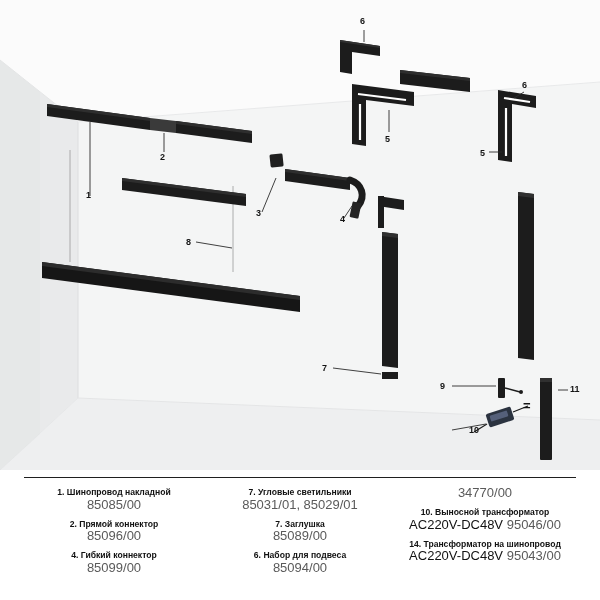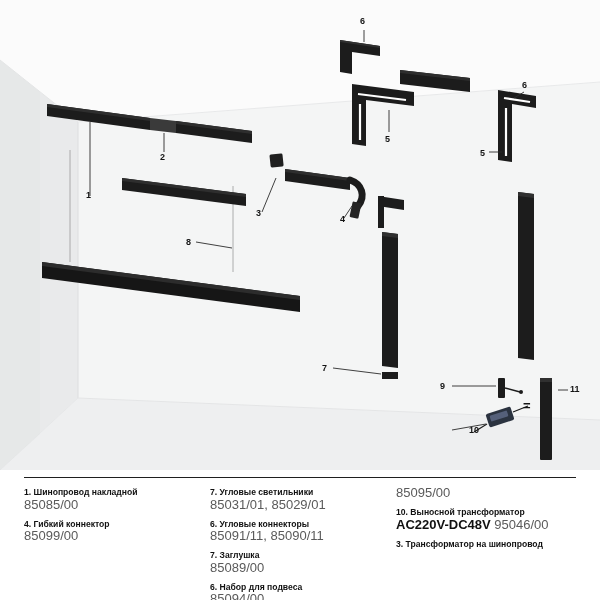--- a/index.html
+++ b/index.html
@@ -85,35 +85,36 @@
   }
   .legend-col {
     width: 186px;
     padding-right: 6px;
     box-sizing: border-box;
   }
   .legend-col:nth-child(2) { width: 186px; }
   .legend-col:nth-child(3) { width: 184px; }
   .legend-item {
     margin-bottom: 9px;
+    text-align: center;
   }
   .legend-name {
     font-size: 8.6px;
     font-weight: bold;
     color: #111111;
     line-height: 11.5px;
   }
   .legend-code {
     font-size: 13px;
     color: #5a5a5a;
     line-height: 11px;
   }
   .legend-code b {
     color: #111111;
-    font-weight: bold;
+    font-weight: normal;
   }
 </style>
 </head>
 <body>
 
 <div class="page">
 
   <div class="header">
     <div class="title">SLIM MAGNETIC</div>
     <div class="subtitle">Накладной/подвесной шинопровод и комплектующие</div>
@@ -274,52 +275,53 @@
   <div class="legend-rule"></div>
 
   <div class="legend">
 
     <div class="legend-col">
       <div class="legend-item">
         <div class="legend-name">1. Шинопровод накладной</div>
         <div class="legend-code">85085/00</div>
       </div>
       <div class="legend-item">
+        <div class="legend-name">2. Прямой коннектор</div>
+        <div class="legend-code">85096/00</div>
+      </div>
+      <div class="legend-item">
         <div class="legend-name">4. Гибкий коннектор</div>
         <div class="legend-code">85099/00</div>
       </div>
     </div>
 
     <div class="legend-col">
       <div class="legend-item">
         <div class="legend-name">7. Угловые светильники</div>
         <div class="legend-code">85031/01, 85029/01</div>
       </div>
       <div class="legend-item">
-        <div class="legend-name">6. Угловые коннекторы</div>
-        <div class="legend-code">85091/11, 85090/11</div>
-      </div>
-      <div class="legend-item">
         <div class="legend-name">7. Заглушка</div>
         <div class="legend-code">85089/00</div>
       </div>
       <div class="legend-item">
         <div class="legend-name">6. Набор для подвеса</div>
         <div class="legend-code">85094/00</div>
       </div>
     </div>
 
     <div class="legend-col">
       <div class="legend-item">
-        <div class="legend-code">85095/00</div>
+        <div class="legend-code">34770/00</div>
       </div>
       <div class="legend-item">
         <div class="legend-name">10. Выносной трансформатор</div>
         <div class="legend-code"><b>AC220V-DC48V</b> <span>95046/00</span></div>
       </div>
       <div class="legend-item">
-        <div class="legend-name">3. Трансформатор на шинопровод</div>
+        <div class="legend-name">14. Трансформатор на шинопровод</div>
+        <div class="legend-code"><b>AC220V-DC48V</b> <span>95043/00</span></div>
       </div>
     </div>
 
   </div>
 
 </div>
 
 </body></html>

